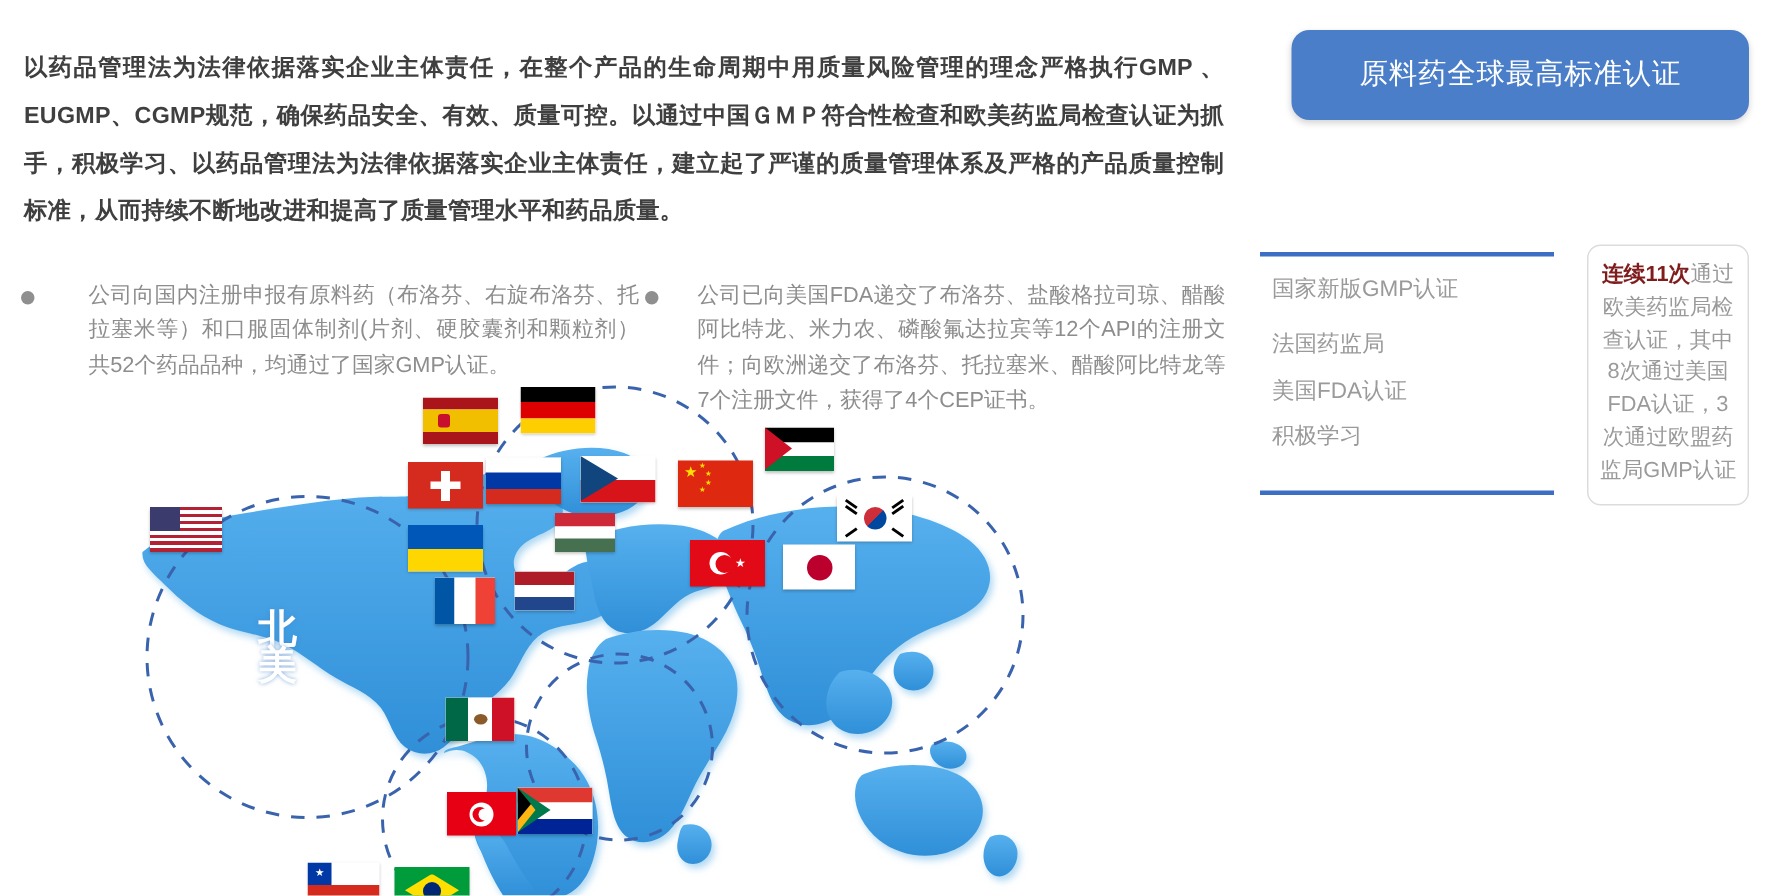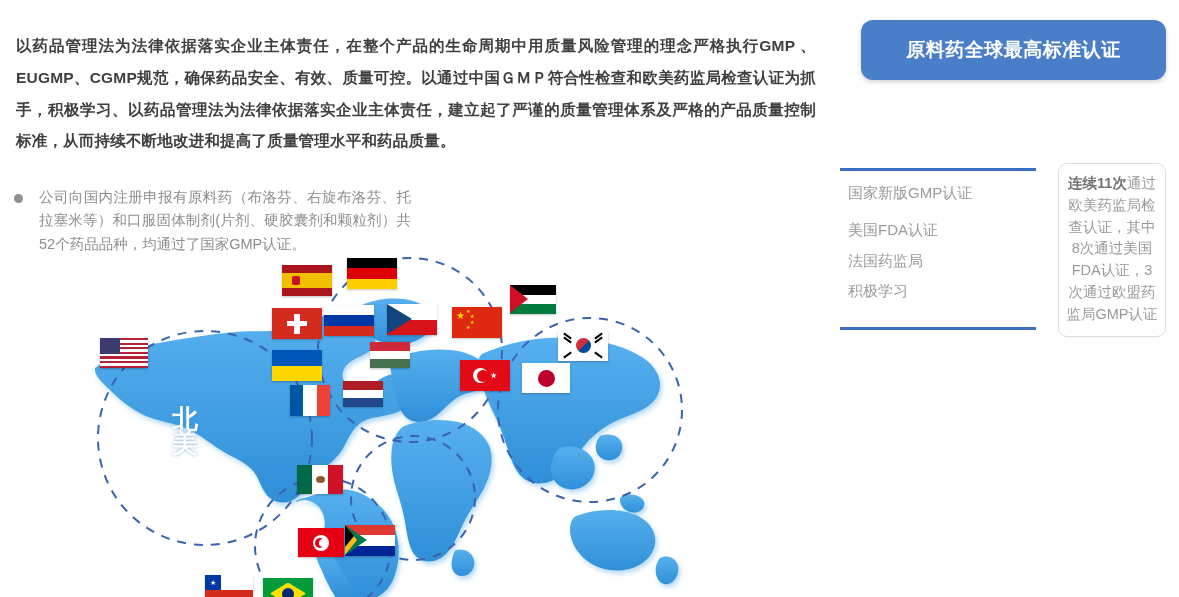--- a/index.html
+++ b/index.html
@@ -17,32 +17,32 @@
     font-size:15.5px;font-weight:bold;color:#3f3f3f;
     line-height:2.05;letter-spacing:.2px;text-align:justify;
   }
 
   
   .banner{
     position:absolute;left:861px;top:20px;width:305px;height:60px;
     background:#4a7ec8;border-radius:12px;
     box-shadow:0 2px 5px rgba(0,0,0,.18);
     display:flex;flex-direction:column;align-items:center;justify-content:center;
-    color:#ffffff;font-weight:bold;font-size:19px;line-height:1.35;
+    color:#ffffff;font-weight:normal;font-size:19px;line-height:1.35;
     letter-spacing:.5px;
   }
 
   
   .bullet{position:absolute;display:flex;}
   .dot{
     width:9px;height:9px;border-radius:50%;background:#8f8f8f;
     flex:0 0 auto;margin-top:8px;
   }
   .btext{
-    margin-left:16px;font-size:14.5px;color:#8d8d8d;line-height:1.62;
+    margin-left:36px;font-size:14.5px;color:#8d8d8d;line-height:1.62;
     text-align:justify;
   }
   #bullet-left{left:14px;top:186px;width:412px;}
   #bullet-left .btext{width:372px;}
   #bullet-right{left:430px;top:186px;width:400px;}
   #bullet-right .btext{margin-left:26px;width:352px;}
 
   
   .certs{position:absolute;left:840px;top:168px;width:196px;}
   .certs-title{
@@ -58,21 +58,21 @@
   .certs-list li.tight{margin-bottom:10px;}
   .rule-bottom{margin-top:26px;}
 
   
   .hlbox{
     position:absolute;left:1058px;top:163px;width:108px;
     border:1px solid #dcdcdc;border-radius:9px;background:#fff;
     padding:9px 7px 11px;box-sizing:border-box;
     text-align:center;font-size:14.5px;color:#9a9a9a;line-height:1.5;
   }
-  .hlbox b{color:#737373;font-weight:bold;text-align:right;}
+  .hlbox b{color:#7f1d1d;font-weight:bold;text-align:right;}
 
   
   .map{position:absolute;left:60px;top:250px;width:640px;height:347px;}
   .map svg{position:absolute;left:0;top:0;}
   .region-label{
     position:absolute;color:#ffffff;font-weight:bold;
     text-shadow:0 0 3px rgba(70,130,200,.65);
     pointer-events:none;white-space:nowrap;
   }
   #label-north-america{left:112px;top:158px;font-size:26px;line-height:.92;}
@@ -94,27 +94,31 @@
 
   <div class="banner">
     <span>原料药全球最高标准认证</span>
   </div>
 
   <div class="bullet" id="bullet-left">
     <span class="dot"></span>
     <span class="btext">公司向国内注册申报有原料药（布洛芬、右旋布洛芬、托拉塞米等）和口服固体制剂(片剂、硬胶囊剂和颗粒剂）共52个药品品种，均通过了国家GMP认证。</span>
   </div>
 
+  <div class="bullet" id="bullet-right">
+    <span class="dot"></span>
+    <span class="btext">公司已向美国FDA递交了布洛芬、盐酸格拉司琼、醋酸阿比特龙、米力农、磷酸氟达拉宾等12个API的注册文件；向欧洲递交了布洛芬、托拉塞米、醋酸阿比特龙等7个注册文件，获得了4个CEP证书。</span>
+  </div>
 
   <div class="certs">
     <div class="rule"></div>
     <ul class="certs-list">
       <li class="gap">国家新版GMP认证</li>
+      <li class="tight">法国药监局</li>
       <li class="tight">美国FDA认证</li>
-      <li class="tight">法国药监局</li>
       <li class="gap">积极学习</li>
     </ul>
     <div class="rule rule-bottom"></div>
   </div>
 
   <div class="hlbox">
     <b>连续11次</b><span>通过欧美药监局检查认证，其中8次通过美国FDA认证，3次通过欧盟药监局GMP认证</span>
   </div>
 
   <div class="map">

